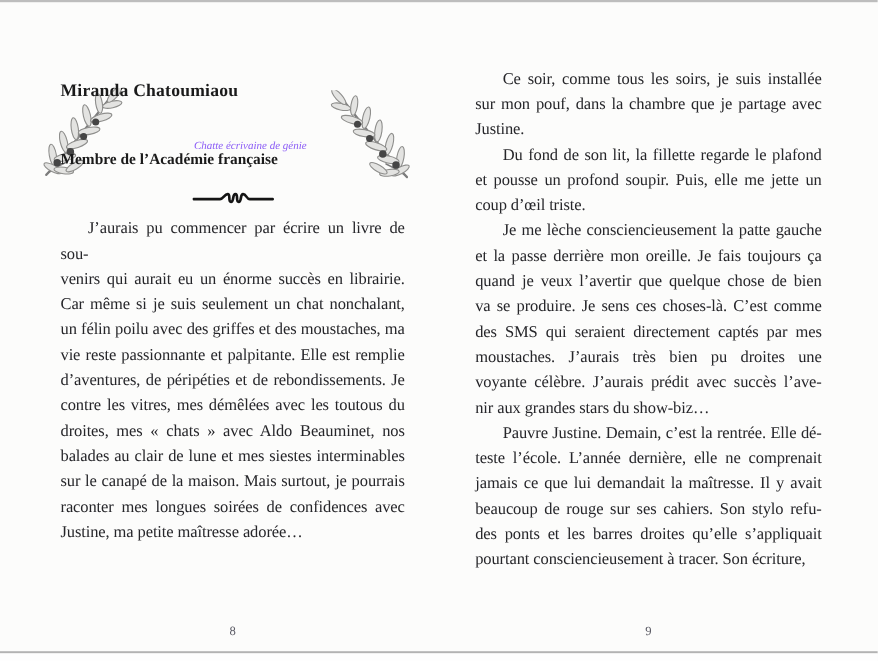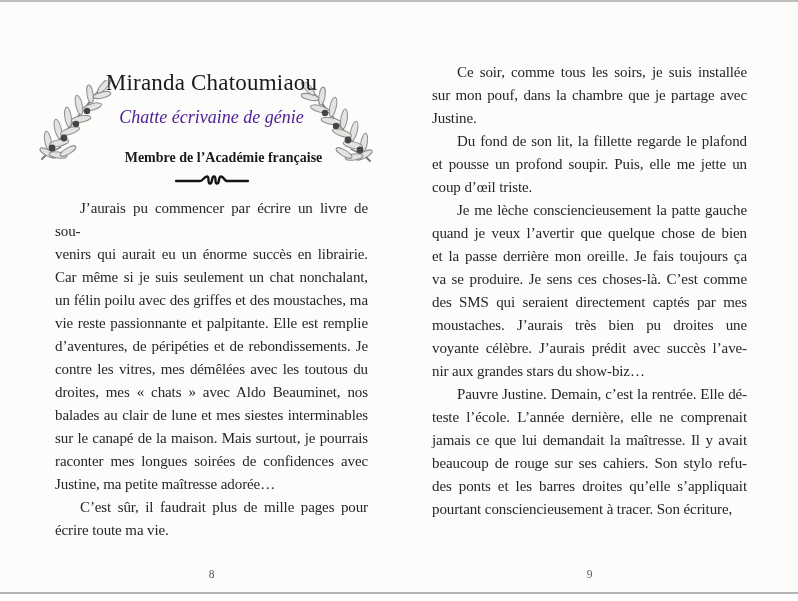--- a/index.html
+++ b/index.html
@@ -9,25 +9,25 @@
   .top-edge{position:absolute;left:0;top:0;width:798px;height:2px;background:#bdbdbd;}
   .bottom-rule{position:absolute;left:0;top:592px;width:798px;height:2px;background:#b3b3b3;}
   .below-rule{position:absolute;left:0;top:594px;width:798px;height:7px;background:#fefefe;}
 
   .page{position:absolute;top:0;height:592px;}
   .page-left{left:55px;width:313px;}
   .page-right{left:432px;width:315px;}
 
   
   .chapter-head{position:absolute;left:0;top:0;width:100%;}
-  .author{position:absolute;top:72px;left:0;width:100%;margin:0;text-align:center;
-          font-size:23px;font-weight:normal;color:#1a1a1a;letter-spacing:.2px;line-height:22px;}
-  .role{position:absolute;top:108px;left:0;width:100%;margin:0;text-align:center;
-        font-size:18px;font-style:italic;color:#4c1d95;line-height:18px;}
-  .membership{position:absolute;top:137px;left:0;width:100%;margin:12px;text-align:center;
+  .author{position:absolute;top:72px;left:0;width:100%;margin:0;
+          font-size:16px;font-weight:bold;color:#1a1a1a;letter-spacing:.2px;line-height:22px;}
+  .role{position:absolute;top:108px;left:0;width:100%;margin:16px;text-align:center;
+        font-size:10px;font-style:italic;color:#8b5cf6;line-height:18px;}
+  .membership{position:absolute;top:137px;left:0;width:100%;margin:0;text-align:left;
               font-size:14px;font-weight:bold;color:#1a1a1a;line-height:17px;}
   .branch{position:absolute;width:78px;height:84px;}
   .branch-l{left:-20px;top:80px;}
   .branch-r{right:-9px;top:82px;transform:scaleX(-1);}
   .divider{position:absolute;top:173px;left:50%;transform:translateX(-50%);width:74px;height:14px;}
 
   
   .body{position:absolute;left:0;right:0;color:#26262a;}
   .body-left{top:197px;}
   .body-right{top:61px;}
@@ -123,44 +123,40 @@
           <div class="line j">un félin poilu avec des griffes et des moustaches, ma</div>
           <div class="line j">vie reste passionnante et palpitante. Elle est remplie</div>
           <div class="line j">d’aventures, de péripéties et de rebondissements. Je</div>
           <div class="line j">contre les vitres, mes démêlées avec les toutous du</div>
           <div class="line j">droites, mes « chats » avec Aldo Beauminet, nos</div>
           <div class="line j">balades au clair de lune et mes siestes interminables</div>
           <div class="line j">sur le canapé de la maison. Mais surtout, je pourrais</div>
           <div class="line j">raconter mes longues soirées de confidences avec</div>
           <div class="line">Justine, ma petite maîtresse adorée…</div>
         </div>
-        <div>
-          <div class="line j first">C’est sûr, il faudrait plus de mille pages pour</div>
-          <div class="line">écrire toute ma vie.</div>
-        </div>
       </div>
     <div class="pagenum">8</div>
   </section>
 
   <section class="page page-right">
     <div class="body body-right" id="right-body">
         <div>
           <div class="line j first">Ce soir, comme tous les soirs, je suis installée</div>
           <div class="line j">sur mon pouf, dans la chambre que je partage avec</div>
           <div class="line">Justine.</div>
         </div>
         <div>
           <div class="line j first">Du fond de son lit, la fillette regarde le plafond</div>
           <div class="line j">et pousse un profond soupir. Puis, elle me jette un</div>
           <div class="line">coup d’œil triste.</div>
         </div>
         <div>
           <div class="line j first">Je me lèche consciencieusement la patte gauche</div>
+          <div class="line j">et la passe derrière mon oreille. Je fais toujours ça</div>
           <div class="line j">quand je veux l’avertir que quelque chose de bien</div>
-          <div class="line j">et la passe derrière mon oreille. Je fais toujours ça</div>
           <div class="line j">va se produire. Je sens ces choses-là. C’est comme</div>
           <div class="line j">des SMS qui seraient directement captés par mes</div>
           <div class="line j">moustaches. J’aurais très bien pu droites une</div>
           <div class="line j">voyante célèbre. J’aurais prédit avec succès l’ave-</div>
           <div class="line">nir aux grandes stars du show-biz…</div>
         </div>
         <div>
           <div class="line j first">Pauvre Justine. Demain, c’est la rentrée. Elle dé-</div>
           <div class="line j">teste l’école. L’année dernière, elle ne comprenait</div>
           <div class="line j">jamais ce que lui demandait la maîtresse. Il y avait</div>

